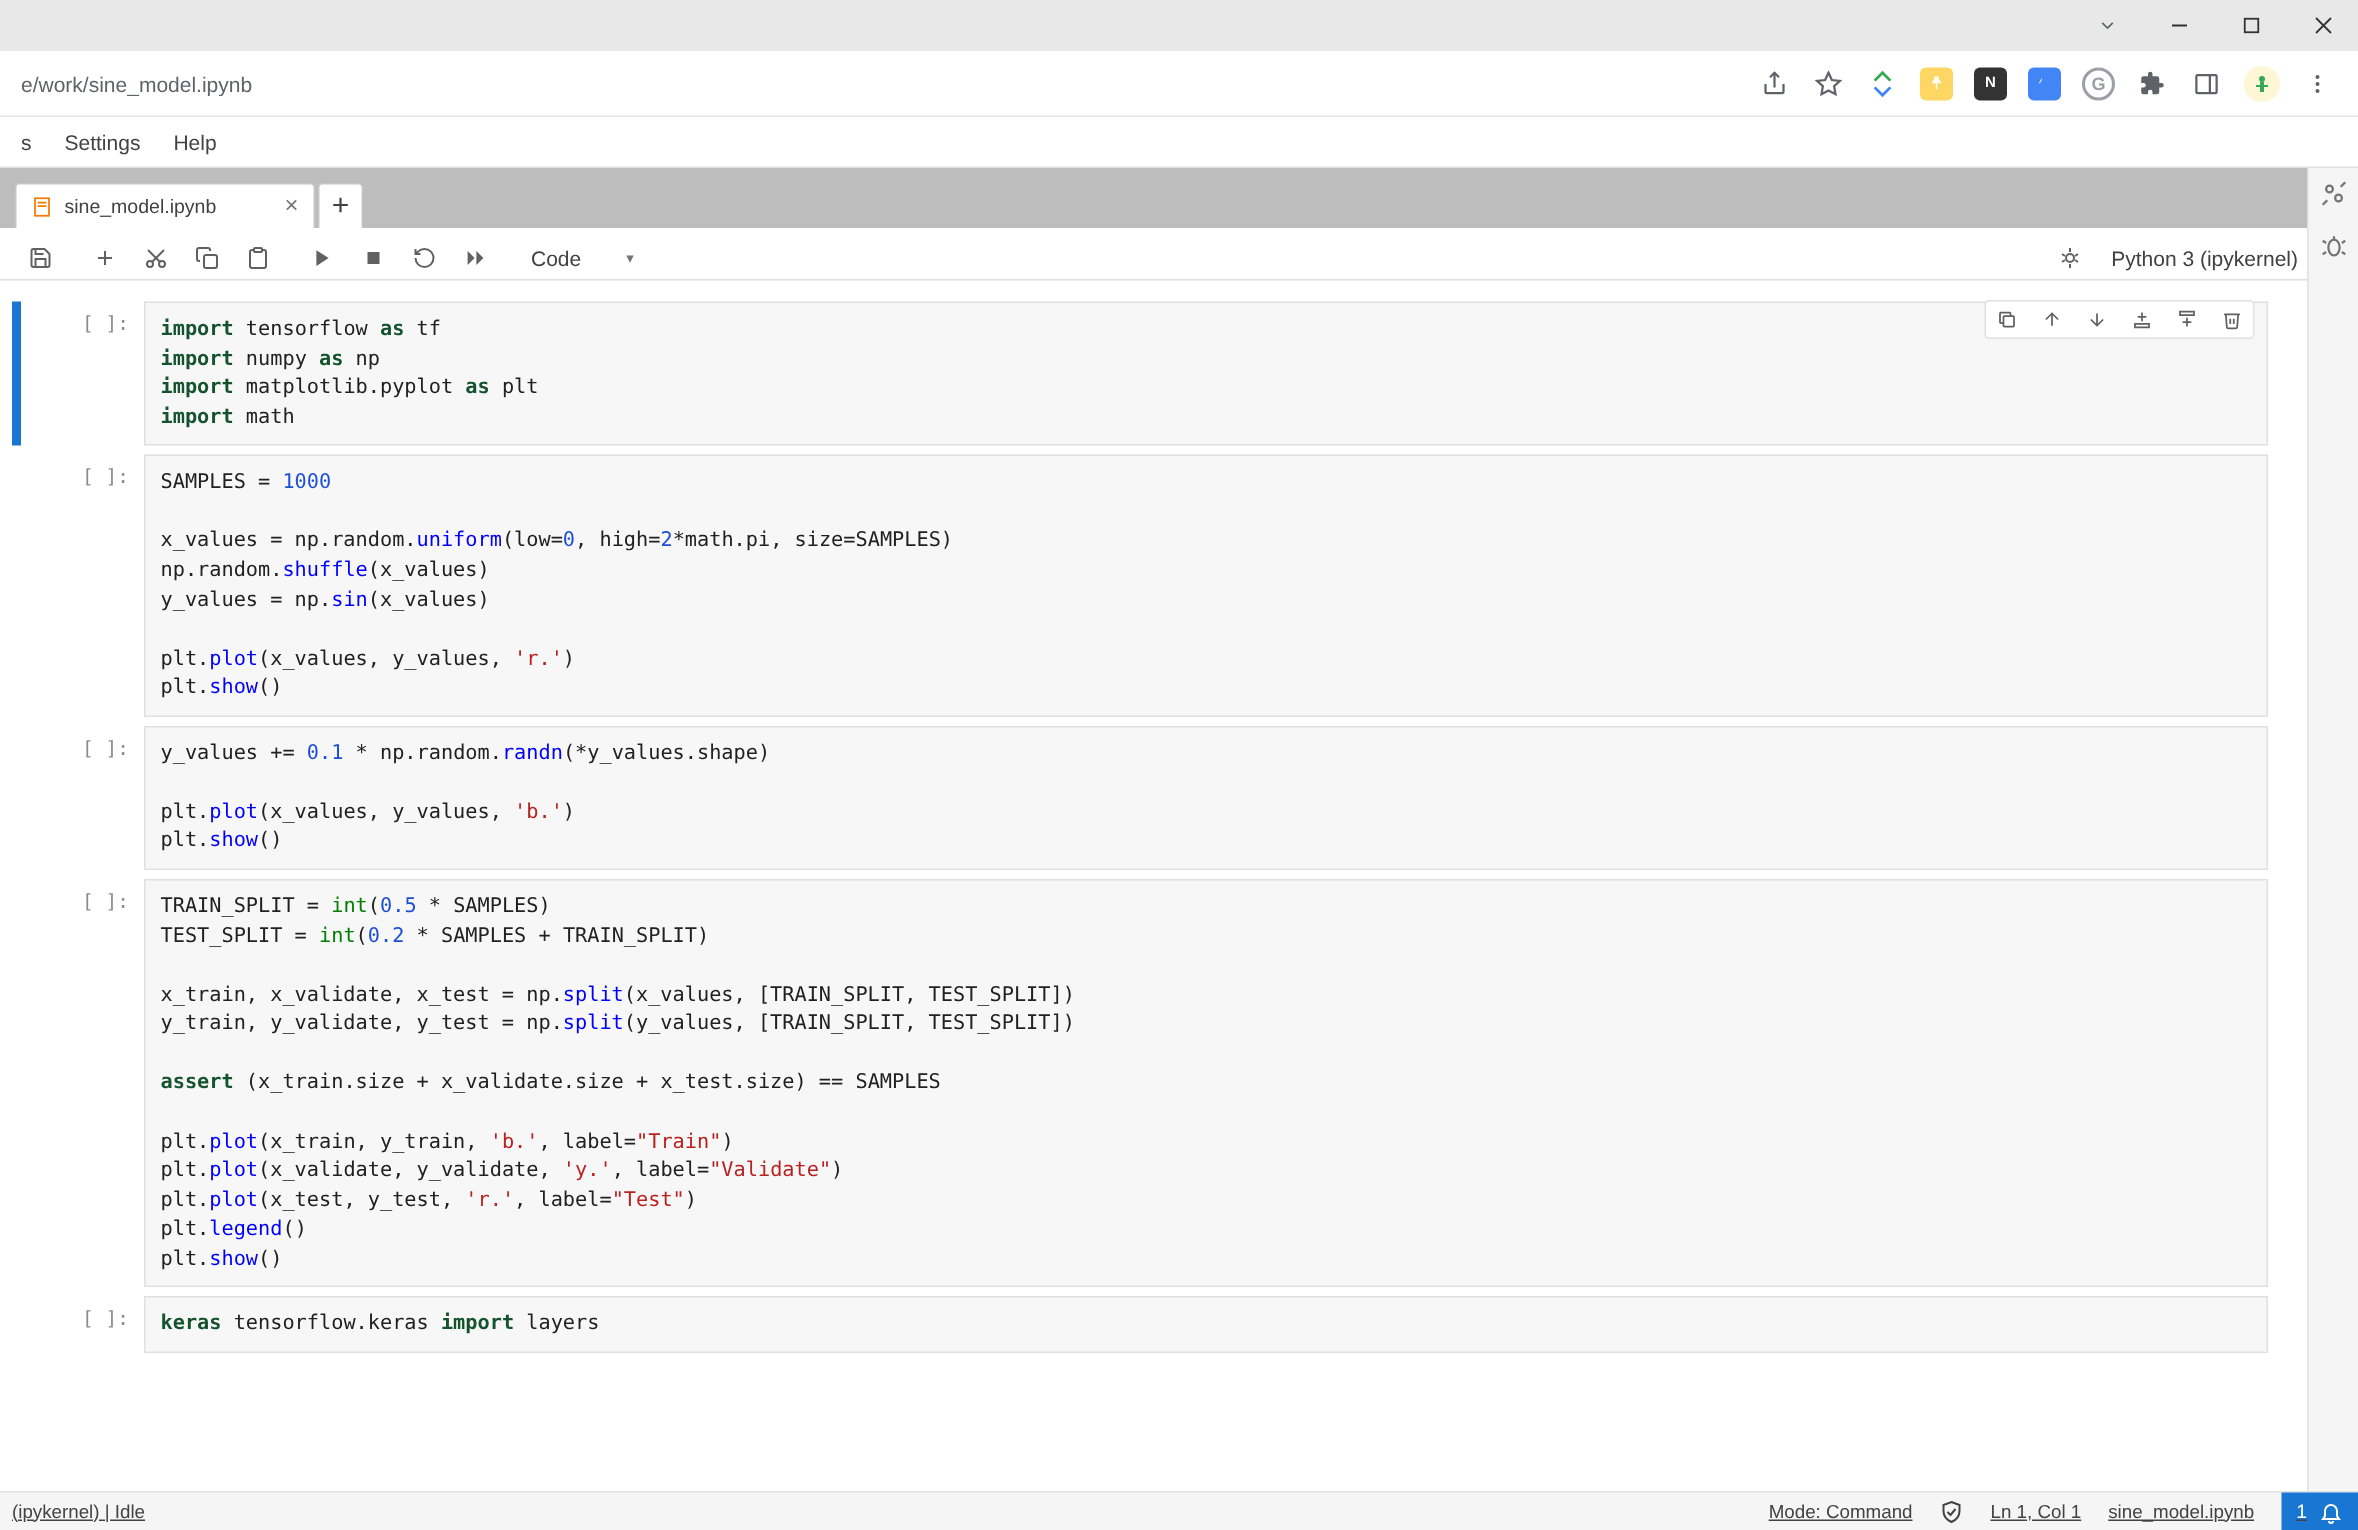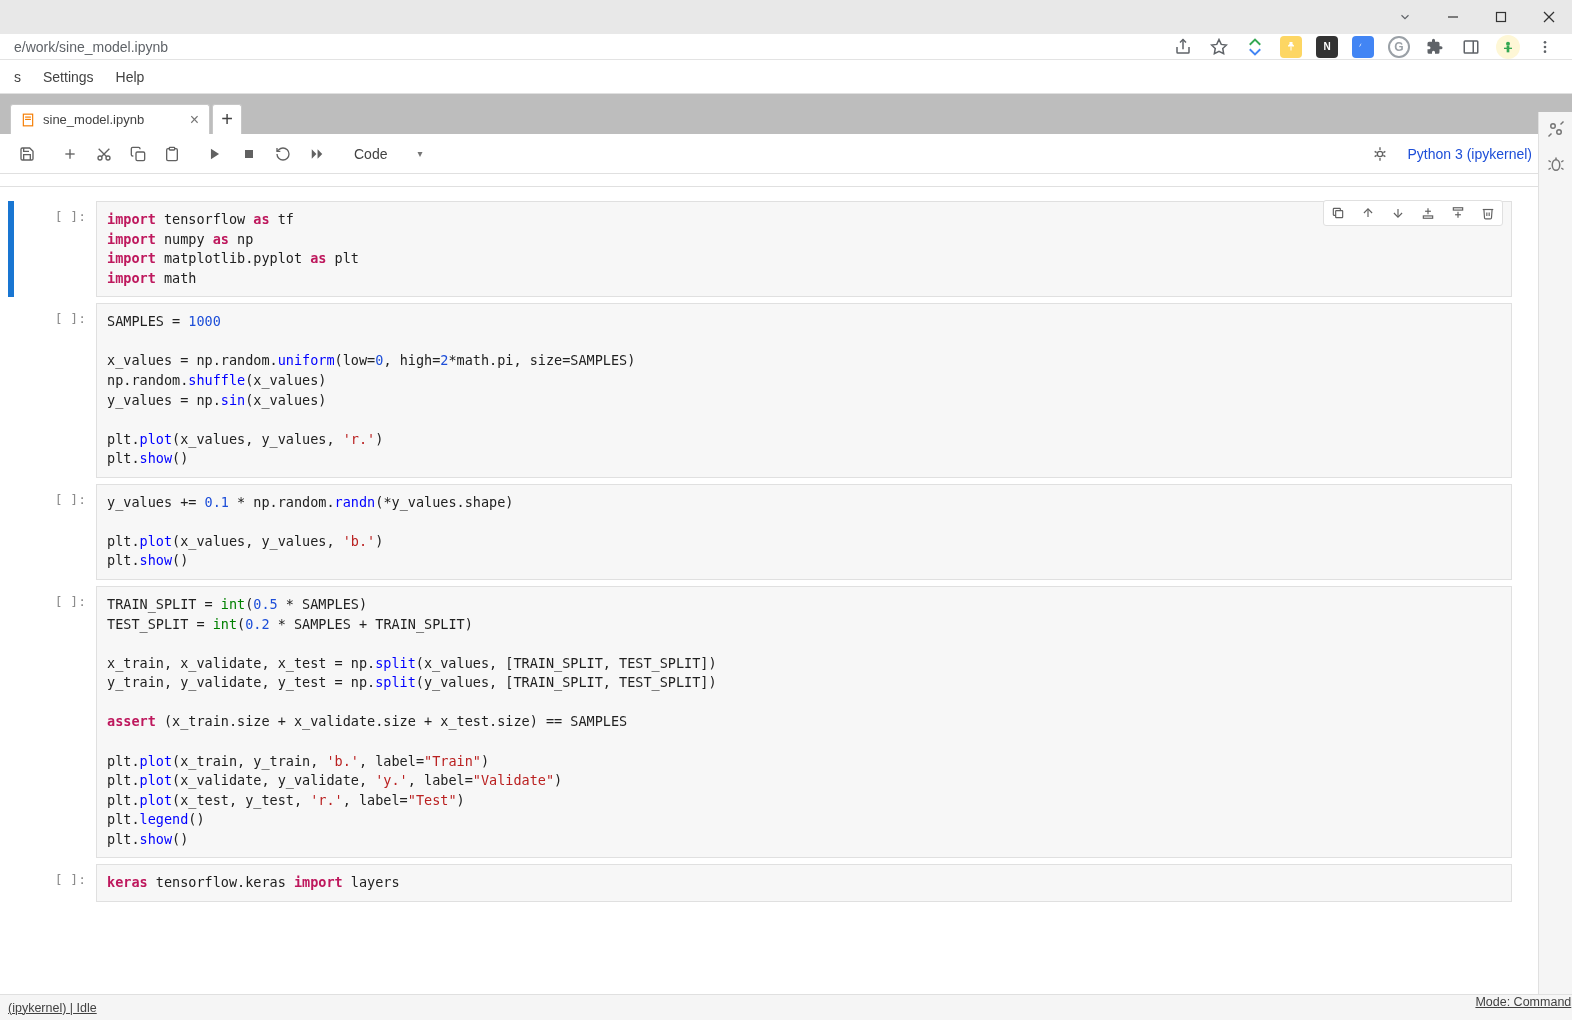--- a/index.html
+++ b/index.html
@@ -1,21 +1,21 @@
 <!DOCTYPE html>
 <html><head>
 <meta charset="utf-8">
 <style>
 * { box-sizing: border-box; margin: 0; padding: 0; }
 body { font-family: -apple-system, BlinkMacSystemFont, "Segoe UI", Helvetica, Arial, sans-serif; font-size: 13px; color: #212121; background: #fff; overflow: hidden; width: 1572px; height: 1020px; }
 
 
 .browser-titlebar { height: 34px; background: #e8e8e8; display: flex; align-items: center; justify-content: flex-end; padding: 0 8px; gap: 18px; }
 .browser-titlebar .wbtn { width: 30px; height: 30px; display:flex; align-items:center; justify-content:center; color:#333; }
-.browser-addressrow { height: 26px; background: #fff; border-bottom:1px solid #e3e3e3; display:flex; align-items:center; padding: 0 10px; }
+.browser-addressrow { height: 44px; background: #fff; border-bottom:1px solid #e3e3e3; display:flex; align-items:center; padding: 0 10px; }
 .addr { flex:1; color:#5f6368; font-size:14px; padding-left:4px; white-space:nowrap; overflow:hidden; }
 .chrome-icons { display:flex; align-items:center; gap:14px; padding-right:6px; }
 .chrome-icons .cicon { width:22px; height:22px; display:flex; align-items:center; justify-content:center; color:#5f6368; font-size:16px; border-radius:4px;}
 .ext-badge { width:22px; height:22px; border-radius:4px; display:flex; align-items:center; justify-content:center; font-size:12px; font-weight:bold; }
 .ext-yellow { background:#fdd663; color:#202124; }
 .ext-dark { background:#333; color:#fff; font-size:10px; }
 .ext-blue { background:#4285f4; color:#fff; }
 .ext-grey { background:#fff; border:2px solid #9aa0a6; border-radius:50%; color:#9aa0a6; font-weight:bold; }
 .profile-badge { width:24px; height:24px; border-radius:50%; background:#fef7d6; display:flex; align-items:center; justify-content:center; }
 
@@ -29,48 +29,48 @@
 .tab .tabicon { width:14px; height:14px; }
 .tab .close { color:#757575; font-size:16px; margin-left:auto; }
 .newtab { width:30px; height:30px; display:flex; align-items:center; justify-content:center; color:#424242; font-size:20px; margin-left:2px; background:#fff; border:1px solid #c7c7c7; border-bottom:none; border-radius:3px 3px 0 0;}
 
 
 .nb-toolbar { height:40px; background:#fff; border-bottom:1px solid #e0e0e0; display:flex; align-items:center; padding:0 12px; gap:4px; }
 .tbtn { width:30px; height:30px; display:flex; align-items:center; justify-content:center; color:#616161; border-radius:2px; }
 .tsep { width:1px; height:20px; background:transparent; margin:0 2px; }
 .celltype { display:flex; align-items:center; gap:30px; margin-left:10px; padding:2px 8px; color:#424242; font-size:14px; }
 .celltype .chev { color:#757575; font-size:10px; }
-.kernel-area { margin-left:auto; display:flex; align-items:center; gap:12px; color:#1d4ed8; font-size:14px; }
+.kernel-area { margin-left:auto; display:flex; align-items:center; gap:12px; color:#404040; font-size:14px; }
 .kernel-circle { width:16px; height:16px; border:1.5px solid #616161; border-radius:50%; }
 
 
 .right-rail { position:absolute; right:0; top:112px; width:34px; background:#f5f5f5; border-left:1px solid #e0e0e0; height:calc(100% - 112px - 26px); display:flex; flex-direction:column; align-items:center; padding-top:8px; gap:18px; color:#757575;}
 
 
 .notebook-outer { position:absolute; left:0; right:34px; top:186px; bottom:26px; overflow:hidden; background:#fff; border-top:1px solid #e0e0e0;}
 .notebook-scroll { position:absolute; left:8px; right:0; top:0; bottom:0; overflow-y:auto; padding:8px 26px 8px 8px;}
 
 .cell { display:flex; margin:6px 0; }
 .prompt { width:80px; flex-shrink:0; text-align:right; padding:8px 10px 0 0; font-family: "Menlo","Consolas",monospace; font-size:13px; color:#8c8c8c; user-select:none;}
 .codewrap { flex:1; border:1px solid #e0e0e0; background:#f7f7f7; padding:8px 10px; position:relative; }
 .cell.active .codewrap { background:#f7f7f7; }
 .cell.active { position:relative; }
 .cell-toolbar { position:absolute; top:-2px; right:8px; display:flex; gap:10px; color:#616161; background:#fff; padding:2px 4px; border:1px solid #e0e0e0; border-radius:3px;}
 .cell-toolbar .ct { width:20px; height:20px; display:flex; align-items:center; justify-content:center; }
 
 pre.code { font-family:"Menlo","Consolas","DejaVu Sans Mono",monospace; font-size:13.5px; line-height:1.45; white-space:pre; color:#212121; }
-.tok-kw { color:#be185d; font-weight:bold; }
+.tok-kw { color:#14532d; font-weight:bold; }
 .tok-num { color:#1d4ed8; }
 .tok-str { color:#ba2121; }
 .tok-builtin { color:#008000; }
 .tok-attr { color:#0000ff;margin-top:24px; }
 
 
 .statusbar { position:absolute; left:0; right:0; bottom:0; height:26px; background:#f5f5f5; border-top:1px solid #e0e0e0; display:flex; align-items:center; font-size:12.5px; color:#424242; padding:0 0 0 8px;text-decoration:underline;}
-.statusbar .right { margin-left:auto; display:flex; align-items:center; gap:18px; height:100%;flex-direction:column;}
+.statusbar .right { margin-left:auto; display:flex; align-items:center; gap:18px; height:100%;}
 .status-blue { background:#1976d2; color:#fff; height:100%; display:flex; align-items:center; padding:0 10px; gap:8px; font-size:13px;}
 .bell { width:16px; height:16px; }
 
 
 .notebook-scroll::-webkit-scrollbar { width:16px; }
 .notebook-scroll::-webkit-scrollbar-track { background:#f0f0f0; }
 .notebook-scroll::-webkit-scrollbar-thumb { background:#c1c1c1; border-radius:2px; }
 
 svg { display:block; }
 </style>

